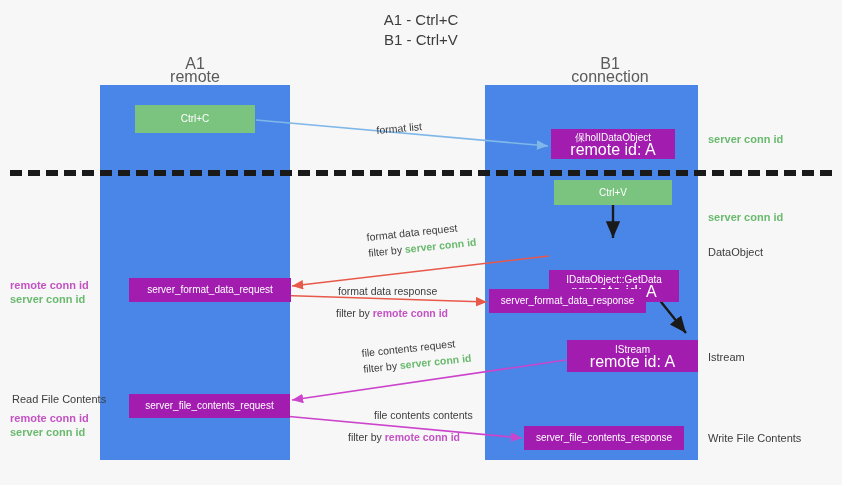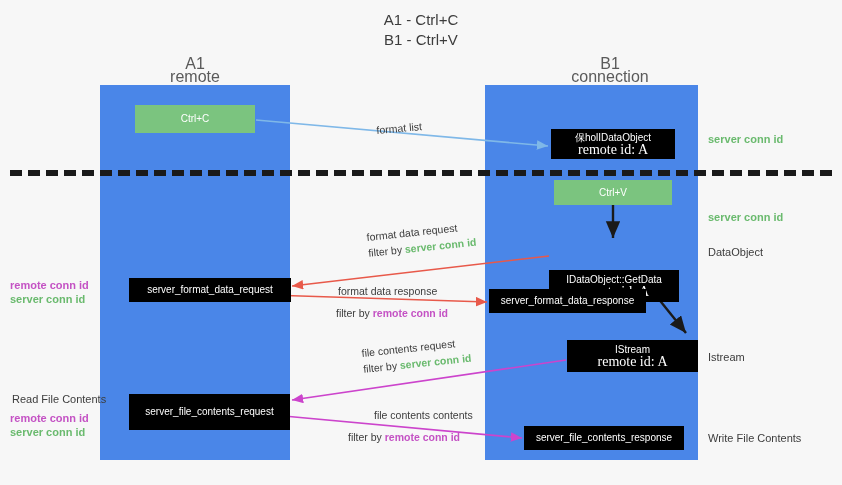--- a/index.html
+++ b/index.html
@@ -34,22 +34,22 @@
   .box{
     box-sizing:border-box;
     display:flex;align-items:center;justify-content:center;
     flex-direction:column;
     text-align:center;
     color:#ffffff;
     font-size:10px;line-height:12px;
     padding:4px 4px;
   }
   .box.green{background:#7bc47f;}
-  .box.orange{background:#000000;}
-  .box .l2{font-size:14px;font-family:Liberation Serif, serif;}
+  .box.orange{background:#a21caf;}
+  .box .l2{font-size:16px;}
 
   
   .ann{font-size:11px;line-height:14px;color:#3c3c3c;}
   .green-t{color:#6aba6e;font-weight:bold;}
   .magenta-t{color:#c452c4;font-weight:bold;}
   .conn-pair{font-size:11px;line-height:14px;font-weight:bold;}
 
   
   .elabel{font-size:10.5px;line-height:13px;color:#3c3c3c;white-space:nowrap;}
   .elabel.rot{transform-origin:0 0;}
@@ -141,21 +141,21 @@
 
   <div class="abs box orange" style="left:489px;top:289px;width:157px;height:24px;">
     <span>server_format_data_response</span>
   </div>
 
   <div class="abs box orange" style="left:567px;top:340px;width:131px;height:32px;">
     <span>IStream</span>
     <span class="l2">remote id: A</span>
   </div>
 
-  <div class="abs box orange" style="left:129px;top:394px;width:161px;height:36px;">
+  <div class="abs box orange" style="left:129px;top:394px;width:161px;height:24px;">
     <span>server_file_contents_request</span>
   </div>
 
   <div class="abs box orange" style="left:524px;top:426px;width:160px;height:24px;">
     <span>server_file_contents_response</span>
   </div>
 
   <div class="abs elabel rot" style="left:376px;top:124px;transform:rotate(-5deg);">
     <span>format list</span>
   </div>

